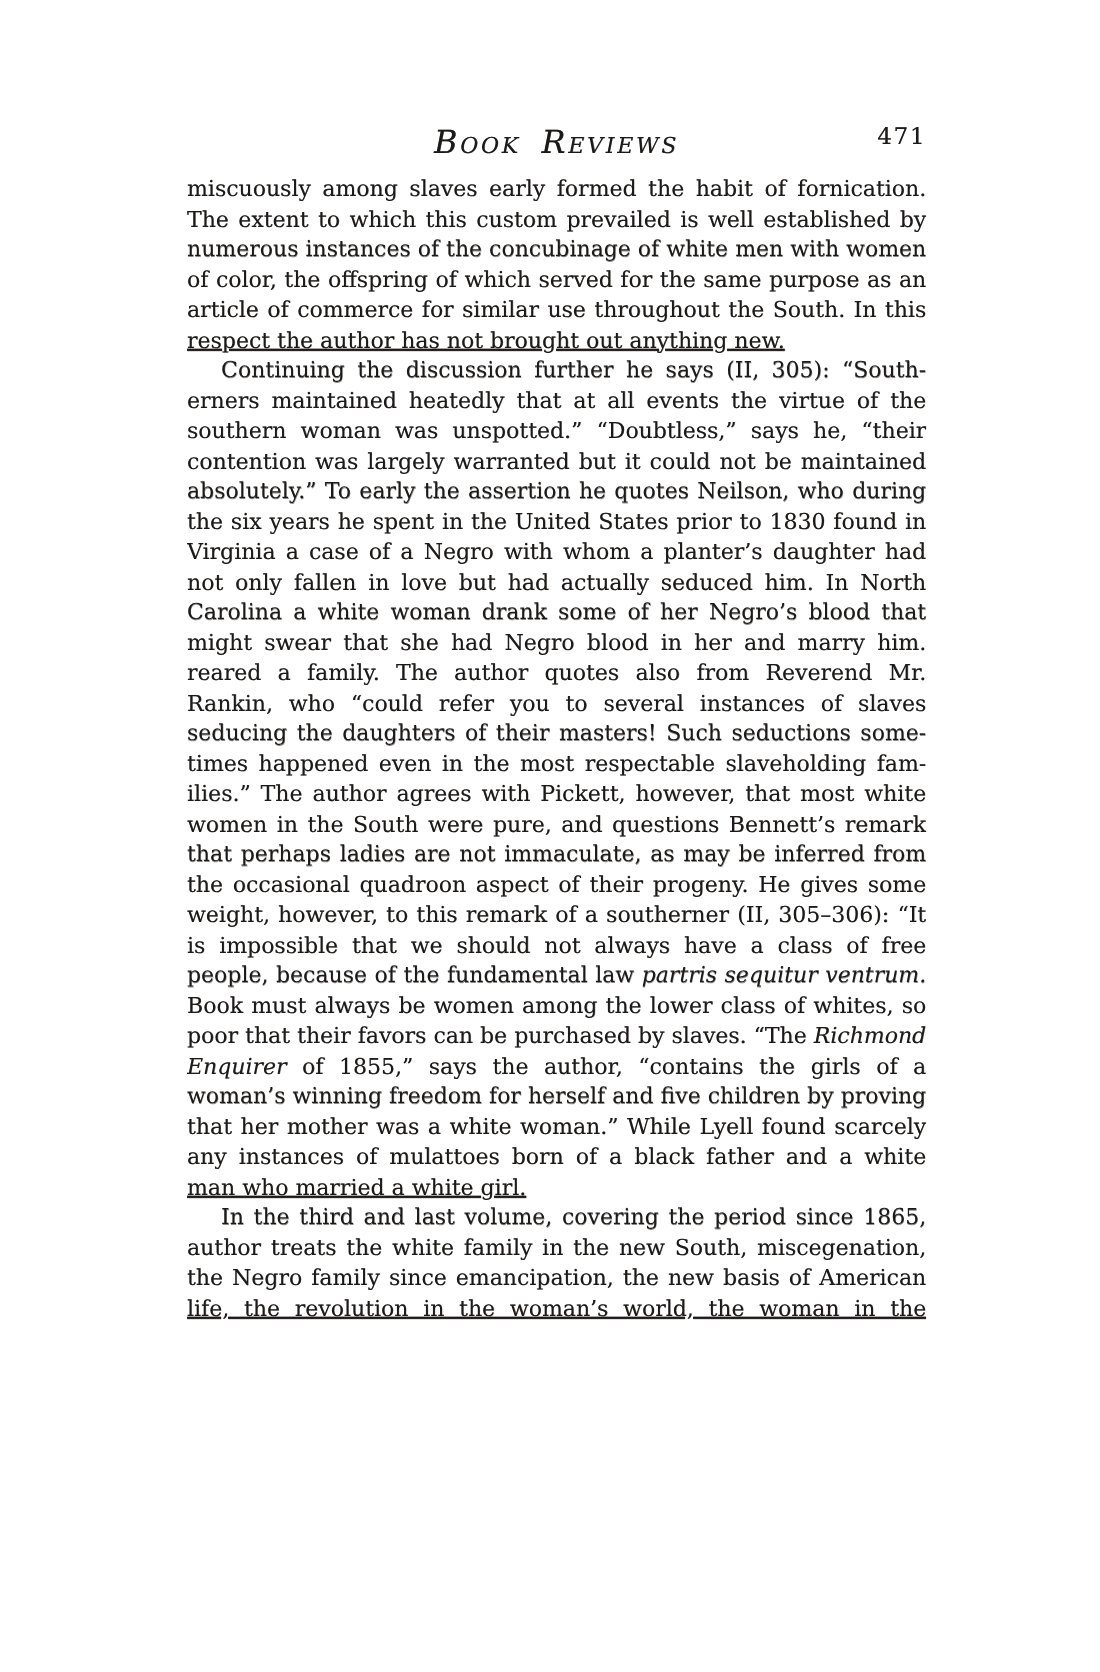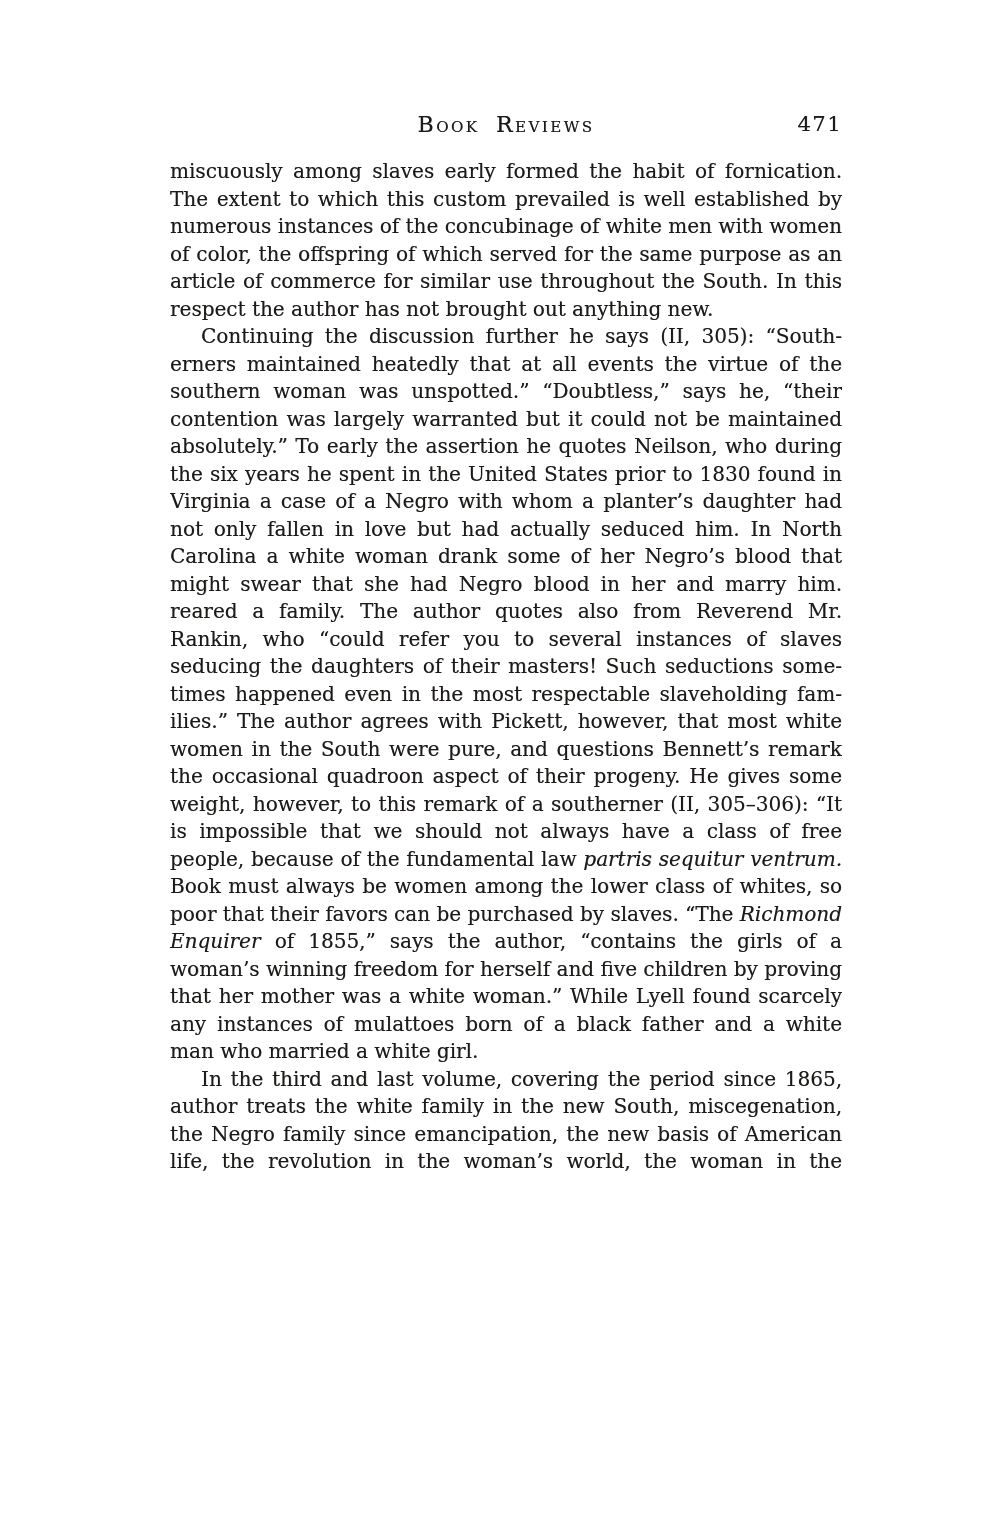--- a/index.html
+++ b/index.html
@@ -19,24 +19,25 @@
   .running-header {
     position: absolute;
     top: 112px;
     left: 170px;
     width: 672px;
     height: 30px;
   }
   .header-title {
     text-align: center;
     font-variant: small-caps;
-    font-size: 22px;
+    font-size: 29px;
     letter-spacing: 2.5px;
     word-spacing: 7px;
     text-shadow: 0.3px 0.3px 0 rgba(25,22,18,0.6);
+    font-style: italic;
   }
   .page-number {
     position: absolute;
     right: 0;
     top: 0;
     font-size: 21px;
     letter-spacing: 1.5px;
     text-shadow: 0.3px 0.3px 0 rgba(25,22,18,0.6);
   }
   .page-body {
@@ -50,20 +51,21 @@
   .paragraph { margin: 0; }
   .line {
     height: 27.5px;
     line-height: 27.5px;
     text-align: justify;
     text-align-last: justify;
     overflow: hidden;
   }
   .line.last {
     text-align-last: left;
+    text-decoration: underline;
   }
   .line.indent {
     text-indent: 31px;
   }
   .italic { font-style: italic; }
 </style>
 </head>
 <body>
 
 <div class="page">
@@ -90,20 +92,21 @@
         <div class="line"><span>Virginia a case of a Negro with whom a planter’s daughter had</span></div>
         <div class="line"><span>not only fallen in love but had actually seduced him.  In North</span></div>
         <div class="line"><span>Carolina a white woman drank some of her Negro’s blood that she</span></div>
         <div class="line"><span>might swear that she had Negro blood in her and marry him.  They</span></div>
         <div class="line"><span>reared a family.  The author quotes also from Reverend Mr.</span></div>
         <div class="line"><span>Rankin, who “could refer you to several instances of slaves actually</span></div>
         <div class="line"><span>seducing the daughters of their masters!  Such seductions some-</span></div>
         <div class="line"><span>times happened even in the most respectable slaveholding fam-</span></div>
         <div class="line"><span>ilies.”  The author agrees with Pickett, however, that most white</span></div>
         <div class="line"><span>women in the South were pure, and questions Bennett’s remark</span></div>
+        <div class="line"><span>that perhaps ladies are not immaculate, as may be inferred from</span></div>
         <div class="line"><span>the occasional quadroon aspect of their progeny.  He gives some</span></div>
         <div class="line"><span>weight, however, to this remark of a southerner (II, 305–306): “It</span></div>
         <div class="line"><span>is impossible that we should not always have a class of free colored</span></div>
         <div class="line"><span>people, because of the fundamental law </span><span class="italic">partris sequitur ventrum.</span></div>
         <div class="line"><span>Book must always be women among the lower class of whites, so</span></div>
         <div class="line"><span>poor that their favors can be purchased by slaves.  “The </span><span class="italic">Richmond</span></div>
         <div class="line"><span class="italic">Enquirer</span><span> of 1855,” says the author, “contains the girls of a</span></div>
         <div class="line"><span>woman’s winning freedom for herself and five children by proving</span></div>
         <div class="line"><span>that her mother was a white woman.”  While Lyell found scarcely</span></div>
         <div class="line"><span>any instances of mulattoes born of a black father and a white</span></div>

